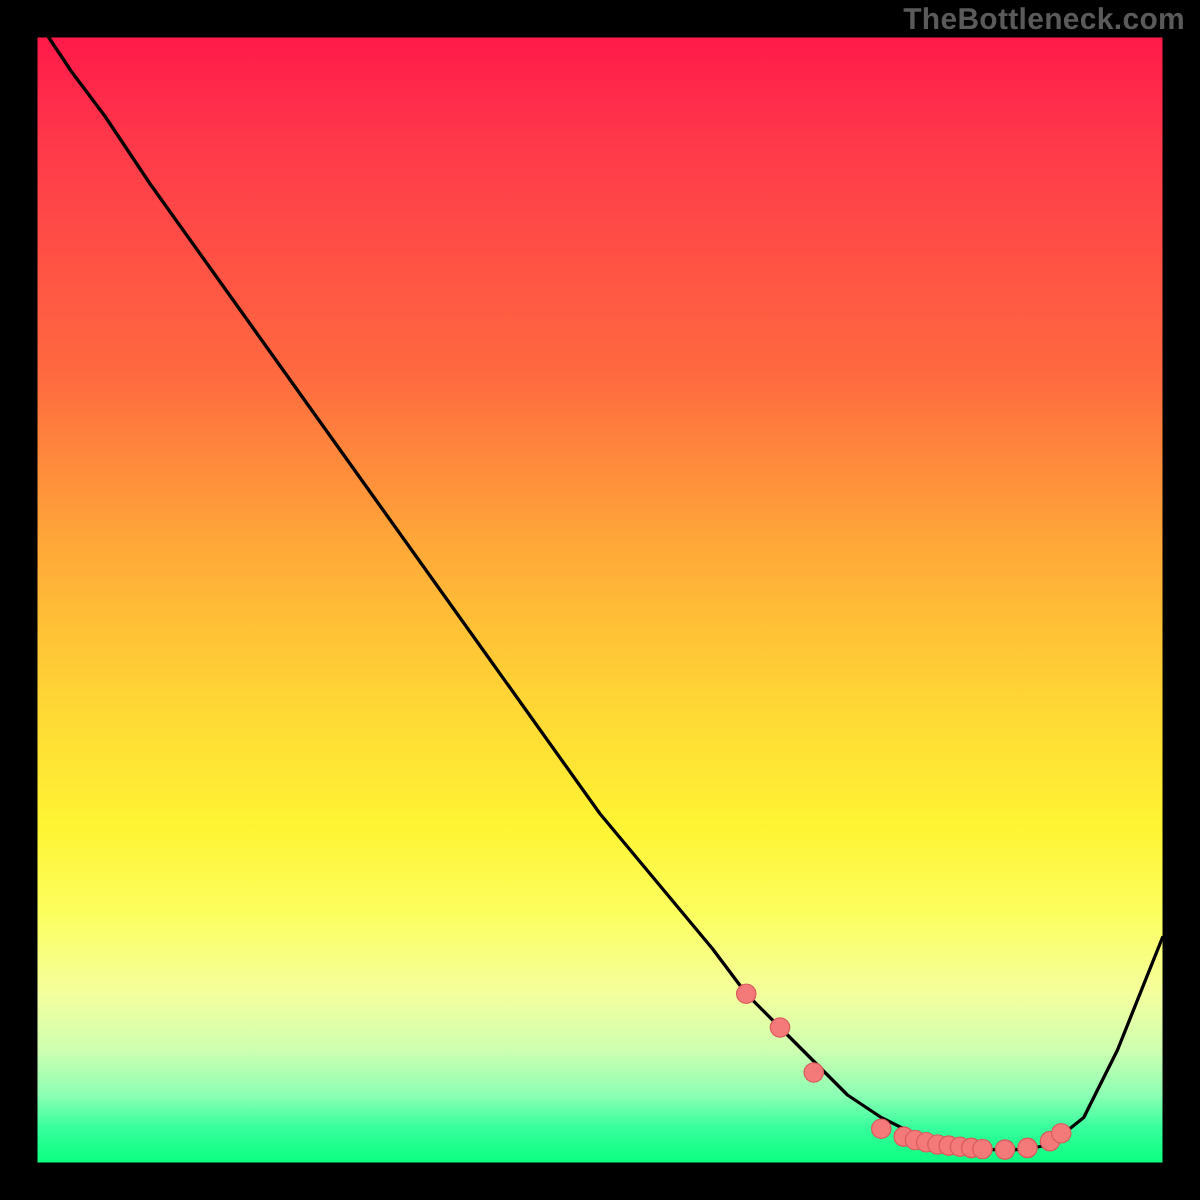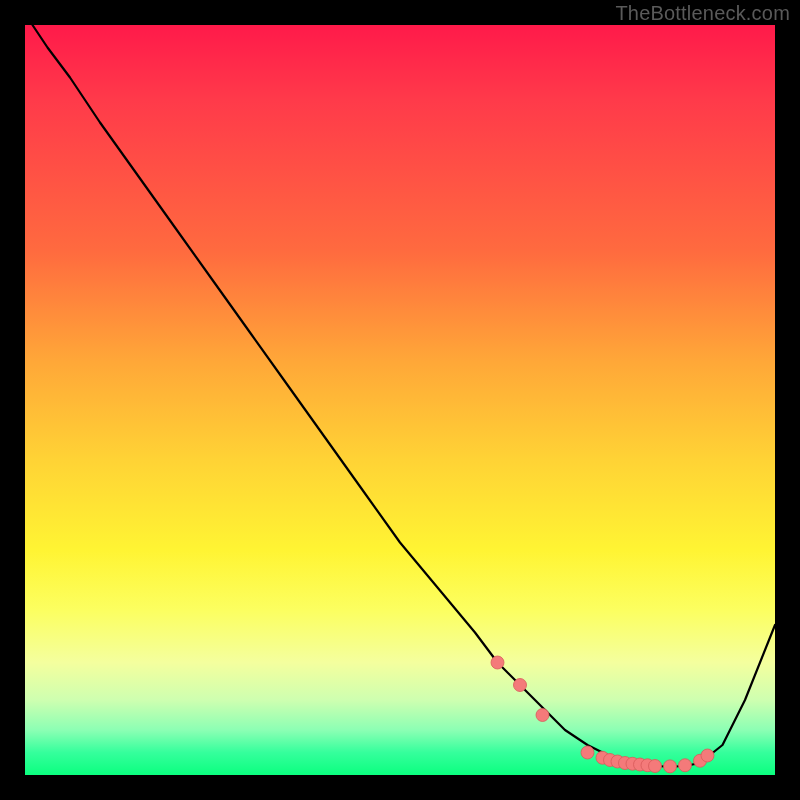--- a/index.html
+++ b/index.html
@@ -45,21 +45,21 @@
       #35ff9c 97%,
       #0bff7f 100%
     );
   }
   .watermark {
     position: absolute;
     top: 2px;
     right: 10px;
     color: #5a5a5a;
     font-size: 20px;
-    font-weight: 400;
+    font-weight: 700;
     letter-spacing: 0.2px;
   }
   svg.curve {
     position: absolute;
     left: 0; top: 0;
     width: 750px; height: 750px;
     overflow: visible;
   }
   .main-line {
     fill: none;

